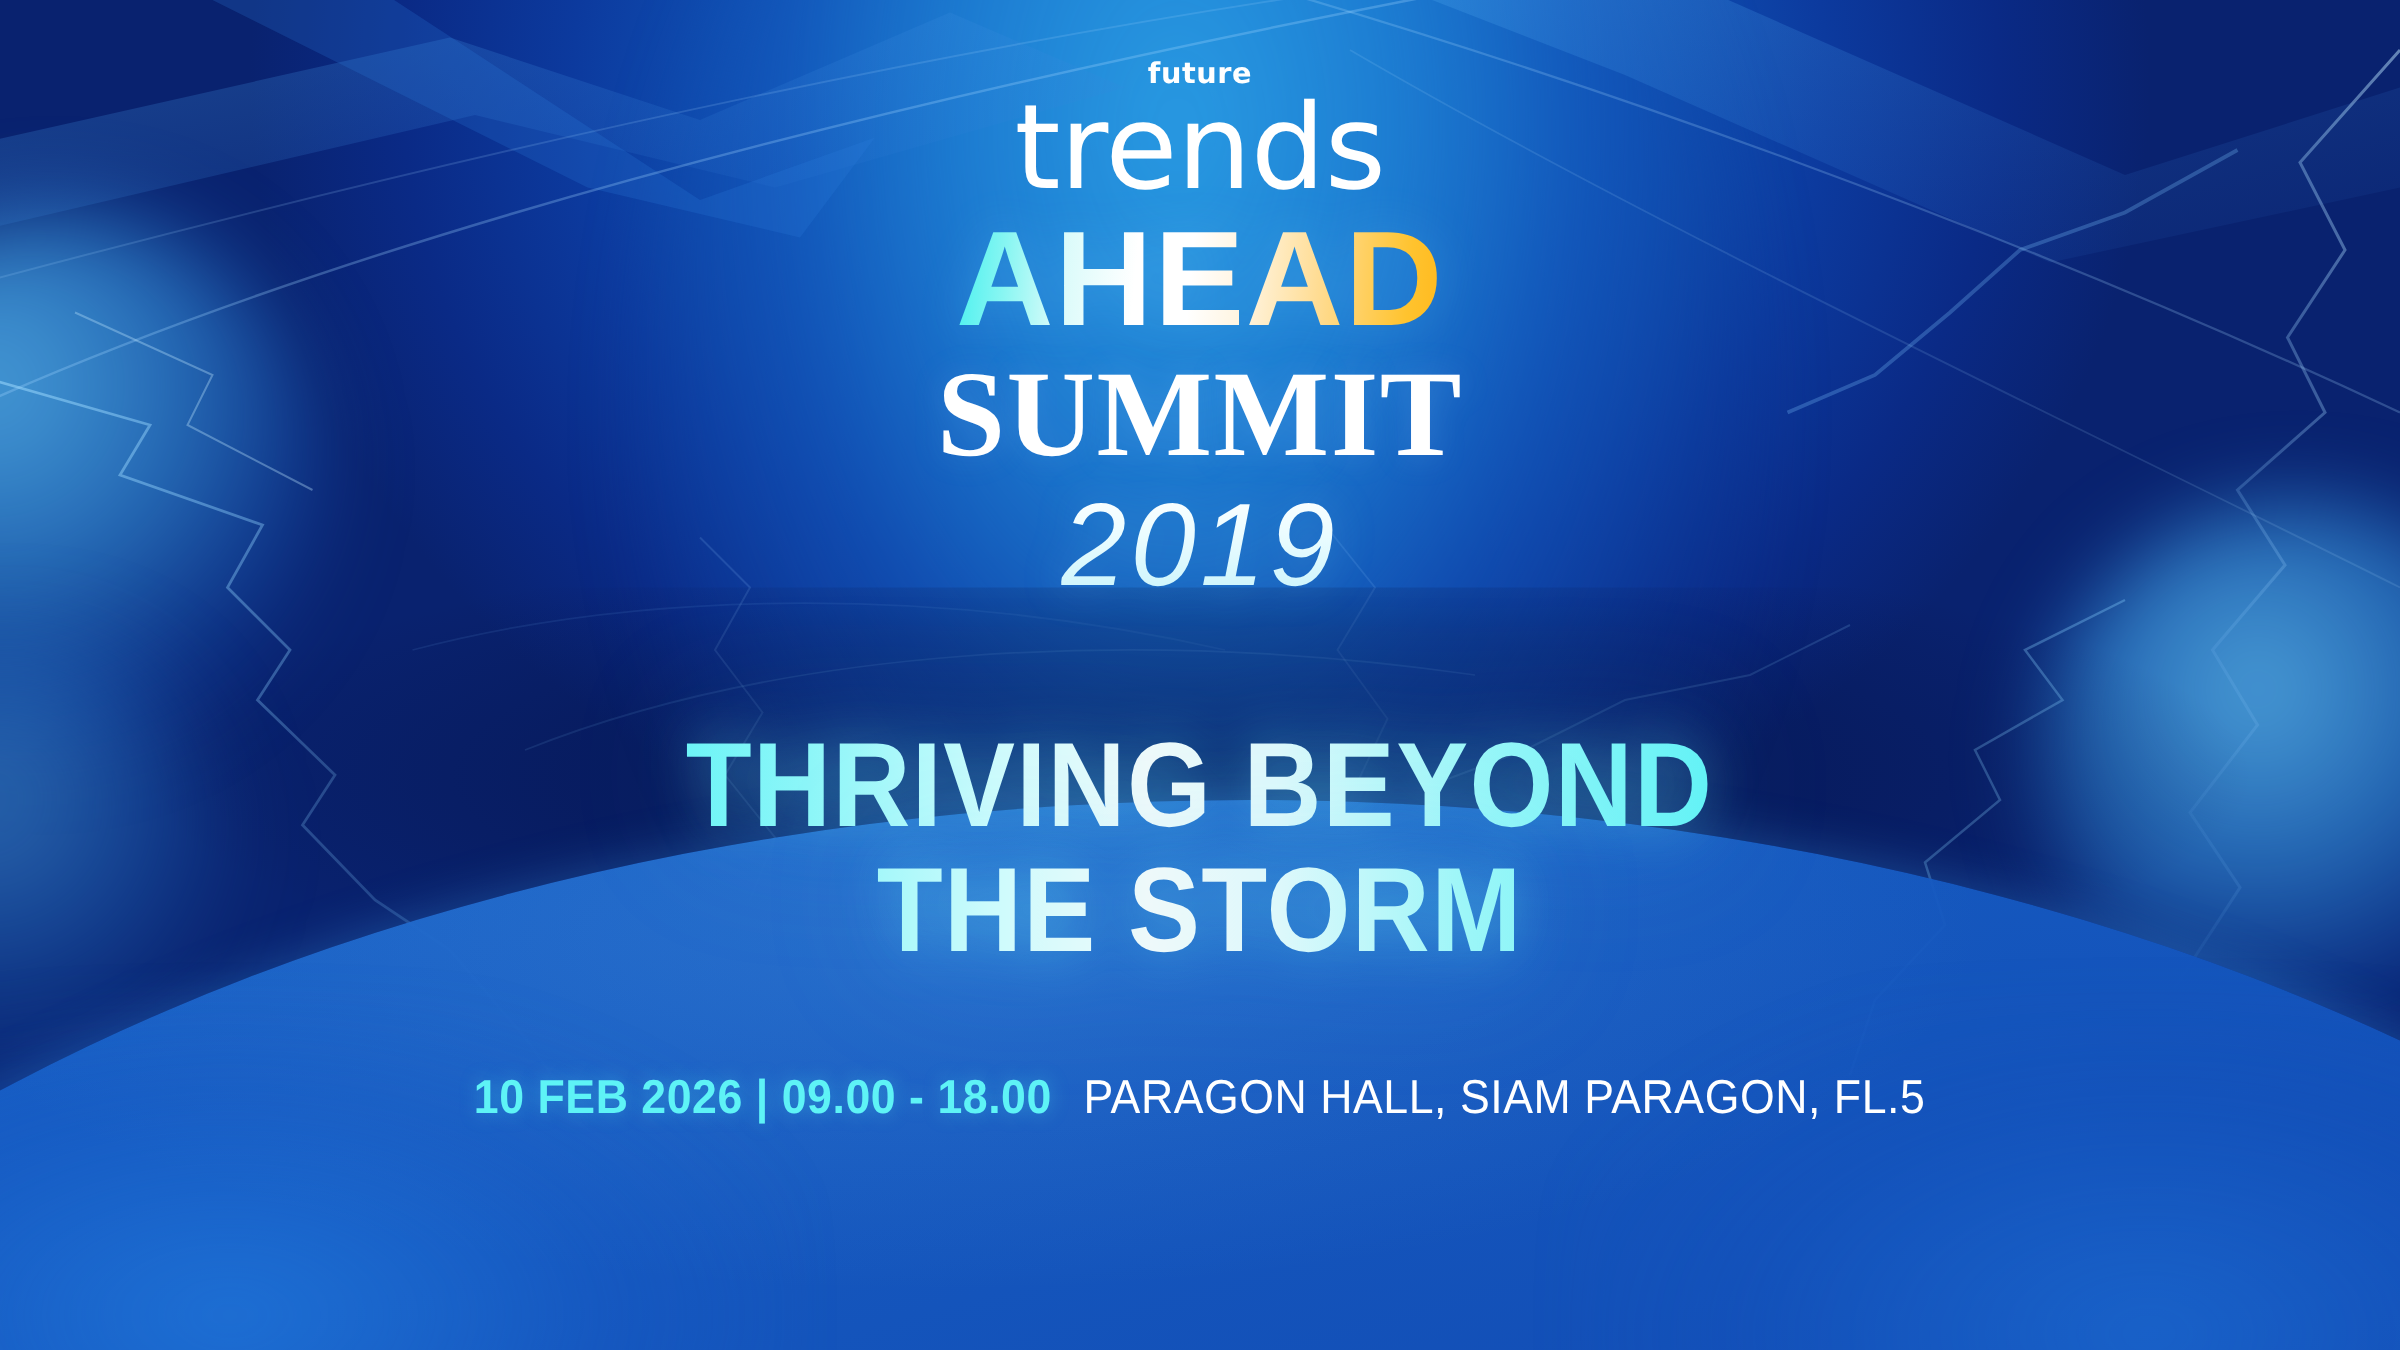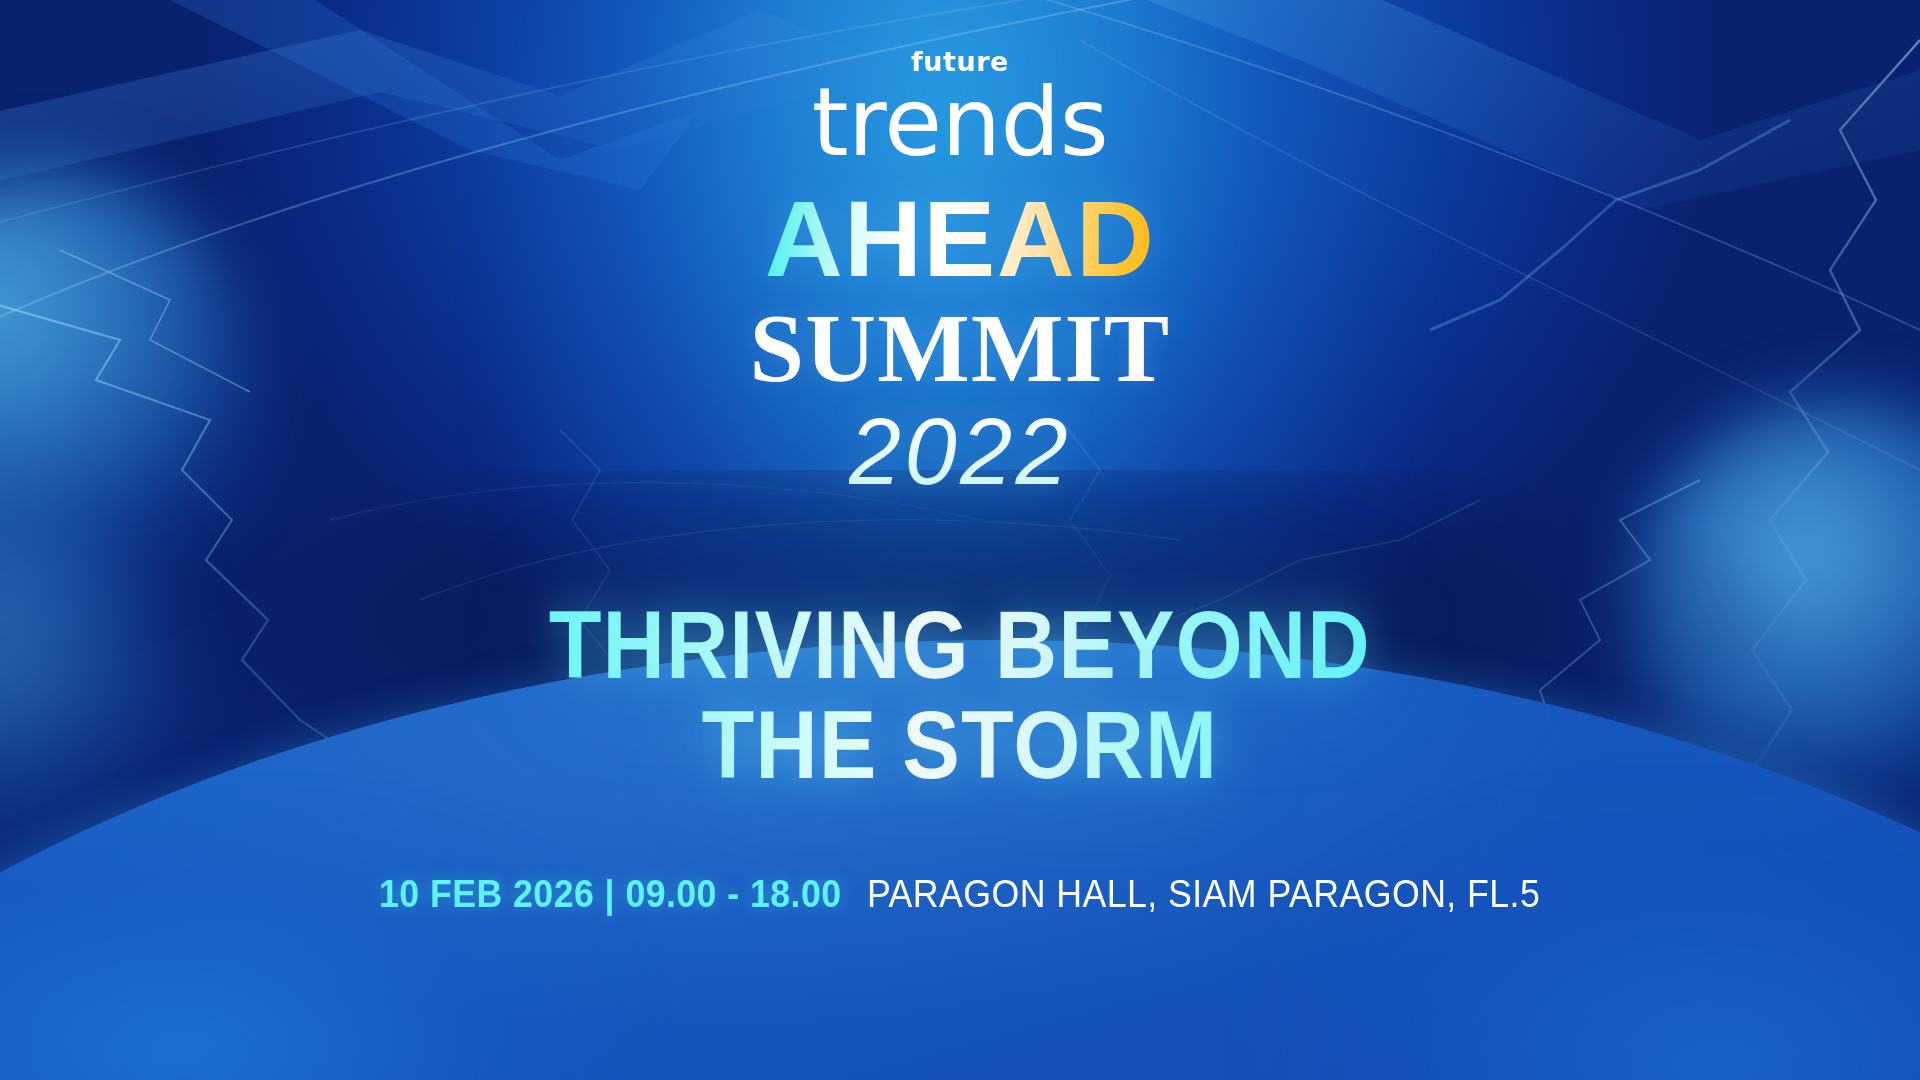--- a/index.html
+++ b/index.html
@@ -131,40 +131,40 @@
   }
 
   
   .logo-block{
     margin-top:48px;
     text-align:center;
     line-height:1;
   }
   .logo-future{
     font-family:"DejaVu Sans", sans-serif;
-    font-size:27px;
+    font-size:23px;
     font-weight:700;
     letter-spacing:0.02em;
     color:#ffffff;
     display:block;
     margin-bottom:2px;
   }
   .logo-trends{
     font-family:"DejaVu Sans", sans-serif;
     font-size:94px;
     font-weight:400;
     letter-spacing:-0.005em;
     color:#ffffff;
     display:block;
     line-height:0.98;
   }
 
   
   .ahead{
-    margin-top:16px;
+    margin-top:4px;
     font-family:"Liberation Sans", sans-serif;
     font-weight:700;
     font-size:108px;
     letter-spacing:0.012em;
     line-height:1;
     background:linear-gradient(95deg,
       #45f0ef 0%,
       #8af6f2 11%,
       #d9fbfa 22%,
       #ffffff 37%,
@@ -320,21 +320,21 @@
 
     <div class="logo-block">
       <span class="logo-future">future</span>
       <span class="logo-trends">trends</span>
     </div>
 
     <div class="ahead">AHEAD</div>
 
     <div class="summit">SUMMIT</div>
 
-    <div class="year">2022</div>
+    <div class="year">2019</div>
 
     <div class="tagline">
       <span class="tag-line">THRIVING BEYOND</span>
       <span class="tag-line">THE STORM</span>
     </div>
 
     <div class="info">
       <span class="date">10 FEB 2026 | 09.00 - 18.00</span>
       <span class="venue">PARAGON HALL, SIAM PARAGON, FL.5</span>
     </div>

